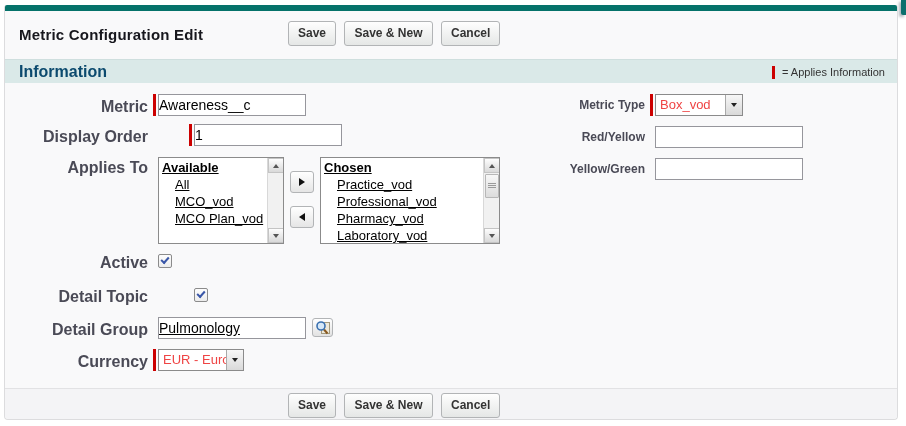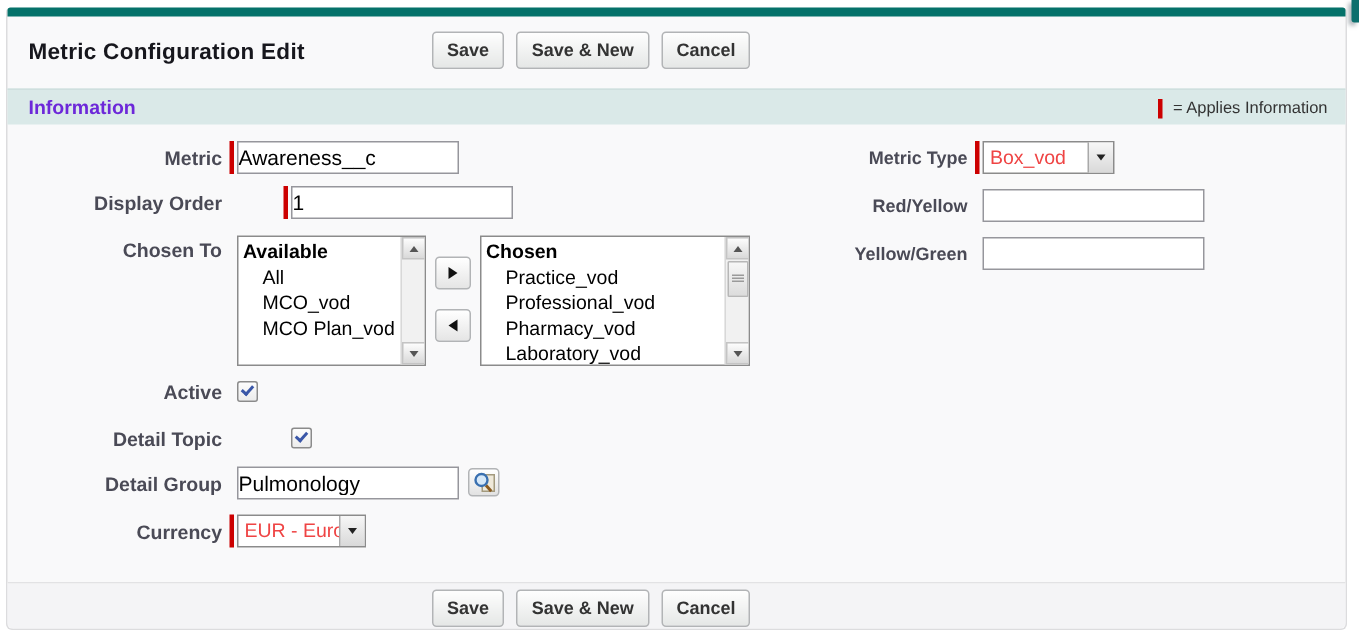--- a/index.html
+++ b/index.html
@@ -19,36 +19,36 @@
   .page-title { position:absolute; left:14px; top:15px; font-size:15px;
                 font-weight:bold; color:#17171d; letter-spacing:.2px; }
   .btnrow { position:absolute; left:283px; top:10px; white-space:nowrap; }
   .btn { display:inline-block; padding:4px 9px 5px; font-size:12px; font-weight:bold;
          color:#333; background:linear-gradient(#fefefe,#e5e7e6);
          border:1px solid #b2b4b6; border-radius:3px; margin-right:4px; cursor:pointer;
          font-family:"Liberation Sans", sans-serif; }
 
   .info-bar { height:24px; background:#dae9e8; border-top:1px solid #cfdfde;
               display:flex; align-items:center; position:relative; }
-  .info-title { font-size:13px; font-weight:bold; color:#6d28d9; margin-left:14px; }
+  .info-title { font-size:16px; font-weight:bold; color:#0c4a6e; margin-left:14px; }
   .legend { position:absolute; right:12px; top:0; height:24px; display:flex;
             align-items:center; font-size:11px; color:#333; }
   .legend .req-bar { width:3px; height:13px; background:#c00; margin-right:7px; }
 
   .form-area { position:relative; padding-top:11px; height:306px; }
   .col-left { margin-left:6px; width:530px; }
   .col-right { position:absolute; left:545px; top:11px; width:345px; }
 
   .row { display:flex; align-items:flex-start; }
-  .lbl { width:142px; text-align:right; padding-right:5px; font-size:13px;
+  .lbl { width:142px; text-align:right; padding-right:5px; font-size:16px;
          font-weight:bold; color:#4a4a56; padding-top:4px; flex-shrink:0; }
   .lbl-r { width:100px; text-align:right; padding-right:5px; font-size:12px;
            font-weight:bold; color:#4a4a56; padding-top:4px; flex-shrink:0; }
   .ctrl { display:flex; align-items:flex-start; }
-  .ctrl.noreq { padding-left:5px; }
+  .ctrl.noreq { padding-left:5px;text-decoration:underline; }
   .reqmark { width:3px; align-self:stretch; background:#c00; margin-right:2px; }
 
   .tin { width:148px; height:22px; border:1px solid #96969c; background:#fff;
          padding:2px 0; font-size:14px; color:#000;
          font-family:"Liberation Sans", sans-serif; }
 
   .lb { background:#fff; border:1px solid #8b8b8b; height:87px; display:flex; overflow:hidden; }
   .lb-av { width:126px; } .lb-ch { width:180px; }
   .lb .items { flex:1; overflow:hidden; font-size:13px; line-height:17px; color:#000; padding-top:1px; }
   .lb .grp { font-weight:bold; padding-left:3px; }
@@ -140,21 +140,21 @@
 
       <div class="row mb11">
         <div class="lbl">Display Order</div>
         <div class="ctrl">
           <span class="reqmark"></span>
           <input class="tin" type="text" value="1" style="">
         </div>
       </div>
 
       <div class="row mb9">
-        <div class="lbl pt2">Chosen To</div>
+        <div class="lbl pt2">Applies To</div>
         <div class="ctrl noreq">
           <div class="lb lb-av">
             <div class="items">
               <div class="grp">Available</div>
               <div class="it">All</div>
               <div class="it">MCO_vod</div>
               <div class="it">MCO Plan_vod</div>
             </div>
             <div class="sb">
               <div class="sbtn">

